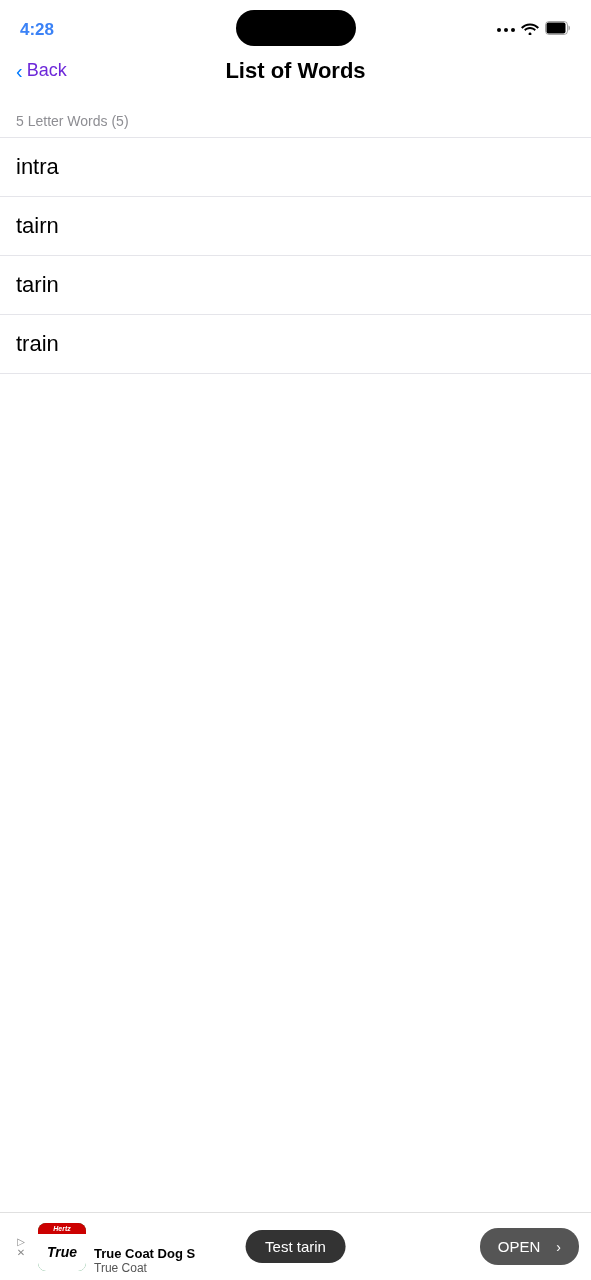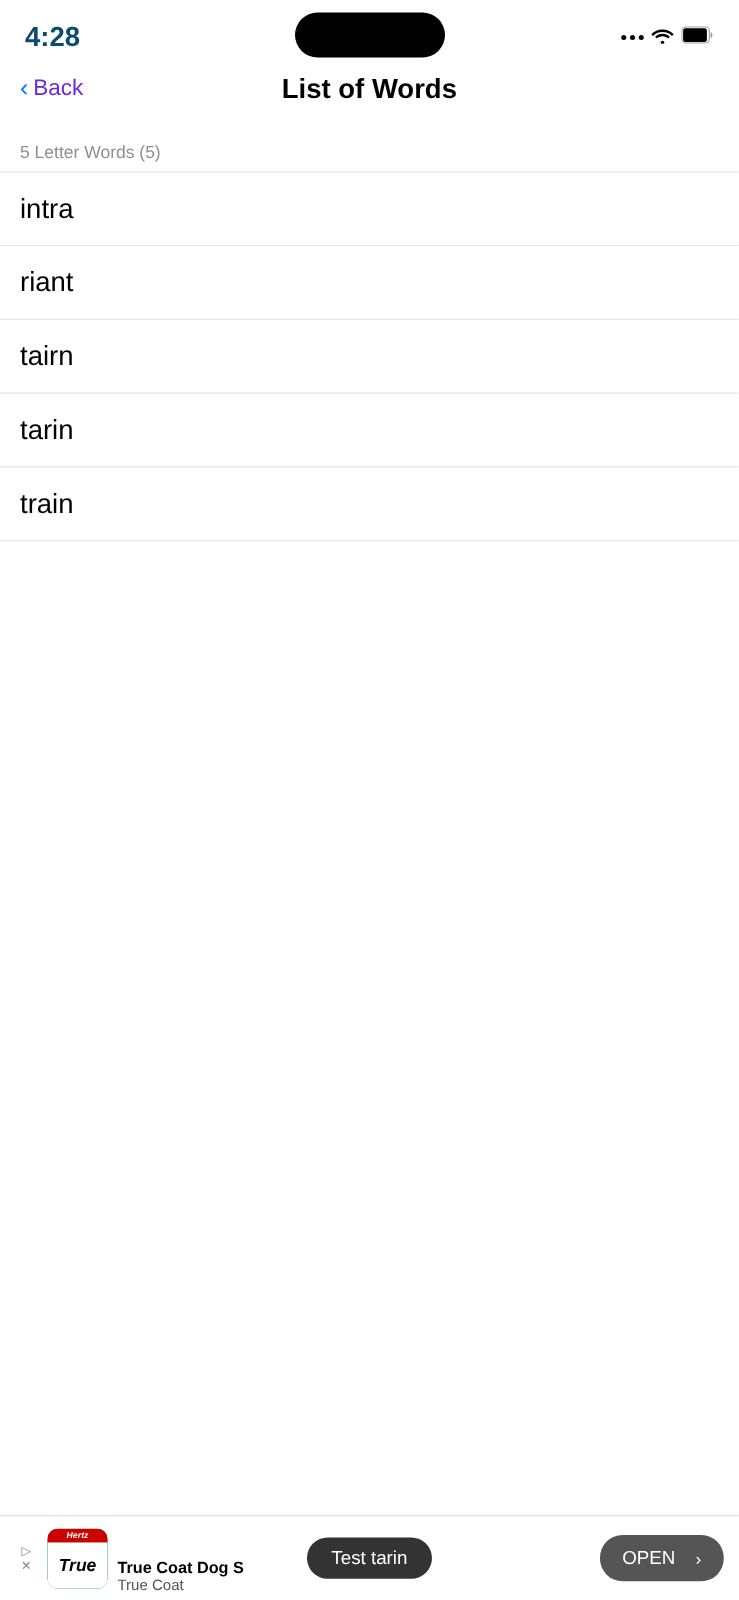--- a/index.html
+++ b/index.html
@@ -22,23 +22,23 @@
     .status-bar {
       display: flex;
       align-items: center;
       justify-content: space-between;
       padding: 12px 20px 8px 20px;
       height: 56px;
       position: relative;
     }
 
     .status-time {
-      font-size: 22px;
+      font-size: 17px;
       font-weight: 600;
-      color: #0c4a6e;
+      color: #3b82f6;
       min-width: 60px;
     }
 
     .dynamic-island {
       position: absolute;
       left: 50%;
       transform: translateX(-50%);
       top: 10px;
       width: 120px;
       height: 36px;
@@ -289,23 +289,20 @@
   <span class="page-title">List of Words</span>
 </div>
 
 <div class="section-header">5 Letter Words (5)</div>
 
 <ul class="word-list">
   <li class="word-item">
     <span>intra</span>
   </li>
   <li class="word-item">
-    <span>riant</span>
-  </li>
-  <li class="word-item">
     <span>tairn</span>
   </li>
   <li class="word-item">
     <span>tarin</span>
   </li>
   <li class="word-item">
     <span>train</span>
   </li>
 </ul>
 

